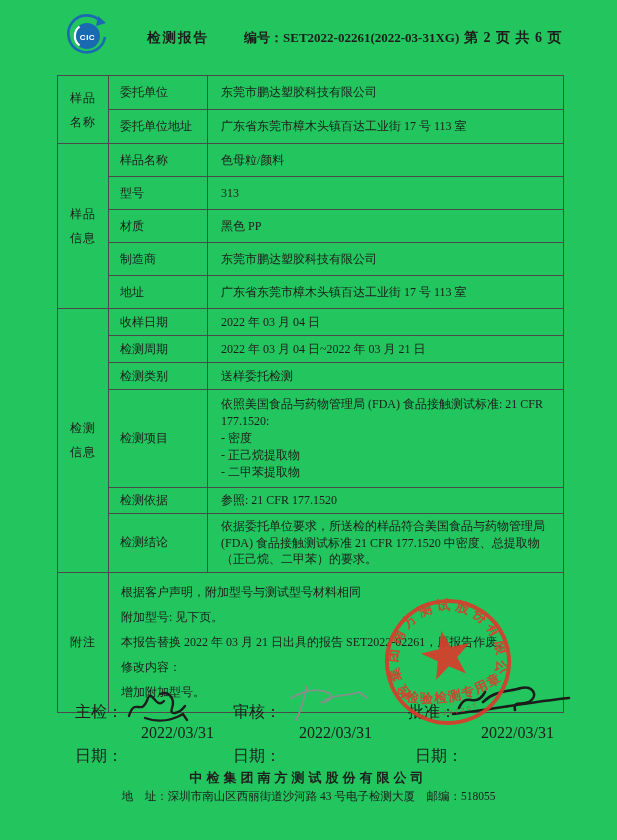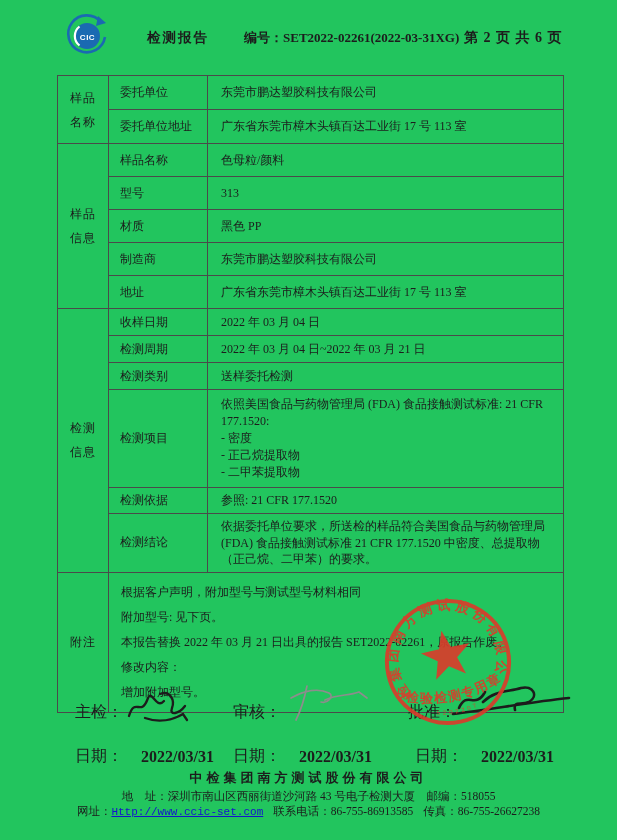--- a/index.html
+++ b/index.html
@@ -23,21 +23,21 @@
   tr.h33 td{height:33px;}
   tr.h27 td{height:27px;}
   tr.h26 td{height:26px;}
   td.val-multi{padding-top:6px;padding-bottom:6px;line-height:17px;}
   td.val-concl{line-height:16.5px;padding-top:4px;padding-bottom:4px;height:50px;}
   td.notes-cell{padding:7px 12px;line-height:25px;vertical-align:top;}
   
   .sig{position:absolute;left:57px;top:692px;width:506px;height:70px;font-size:16px;}
   .sig .role{position:absolute;top:10px;white-space:nowrap;}
   .sig .dlabel{position:absolute;top:54px;white-space:nowrap;}
-  .sig .dval{position:absolute;top:56px;white-space:nowrap;font-weight:bold;}
+  .sig .dval{position:absolute;top:32px;white-space:nowrap;}
   .sig svg{position:absolute;}
   
   .stamp{position:absolute;left:381px;top:595px;width:134px;height:134px;transform:rotate(-12deg);opacity:.9;pointer-events:none;}
   
   .ftr{position:absolute;left:0;width:617px;text-align:center;}
   .ftr-company{top:769px;font-size:13px;font-weight:bold;letter-spacing:4px;}
   .ftr-addr{top:789px;font-size:11.5px;}
   .ftr-web{top:804px;font-size:11.5px;}
   .weblink{font-family:"Liberation Mono","DejaVu Sans Mono",monospace;color:#1414cc;text-decoration:underline;font-size:11px;}
   .sp{display:inline-block;width:10px;}
@@ -197,17 +197,14 @@
         <textPath href="#subPath" startOffset="50%" text-anchor="middle">检验检测专用章</textPath>
       </text>
       <text font-size="6" fill="#dd3a2a" letter-spacing="3" font-family="Liberation Sans, sans-serif">
         <textPath href="#serPath" startOffset="50%" text-anchor="middle">5202207</textPath>
       </text>
     </svg>
   </div>
 
   <div class="ftr ftr-company" style="position:absolute">中检集团南方测试股份有限公司</div>
   <div class="ftr ftr-addr" style="position:absolute">地　址：深圳市南山区西丽街道沙河路 43 号电子检测大厦　邮编：518055</div>
-  <div class="ftr ftr-web" style="position:absolute">
-    <span>网址：</span><a class="weblink" href="#">Http://www.ccic-set.com</a><span class="sp"></span><span>联系电话：86-755-86913585</span><span class="sp"></span><span>传真：86-755-26627238</span>
-  </div>
 
 </div>
 
 </body></html>

